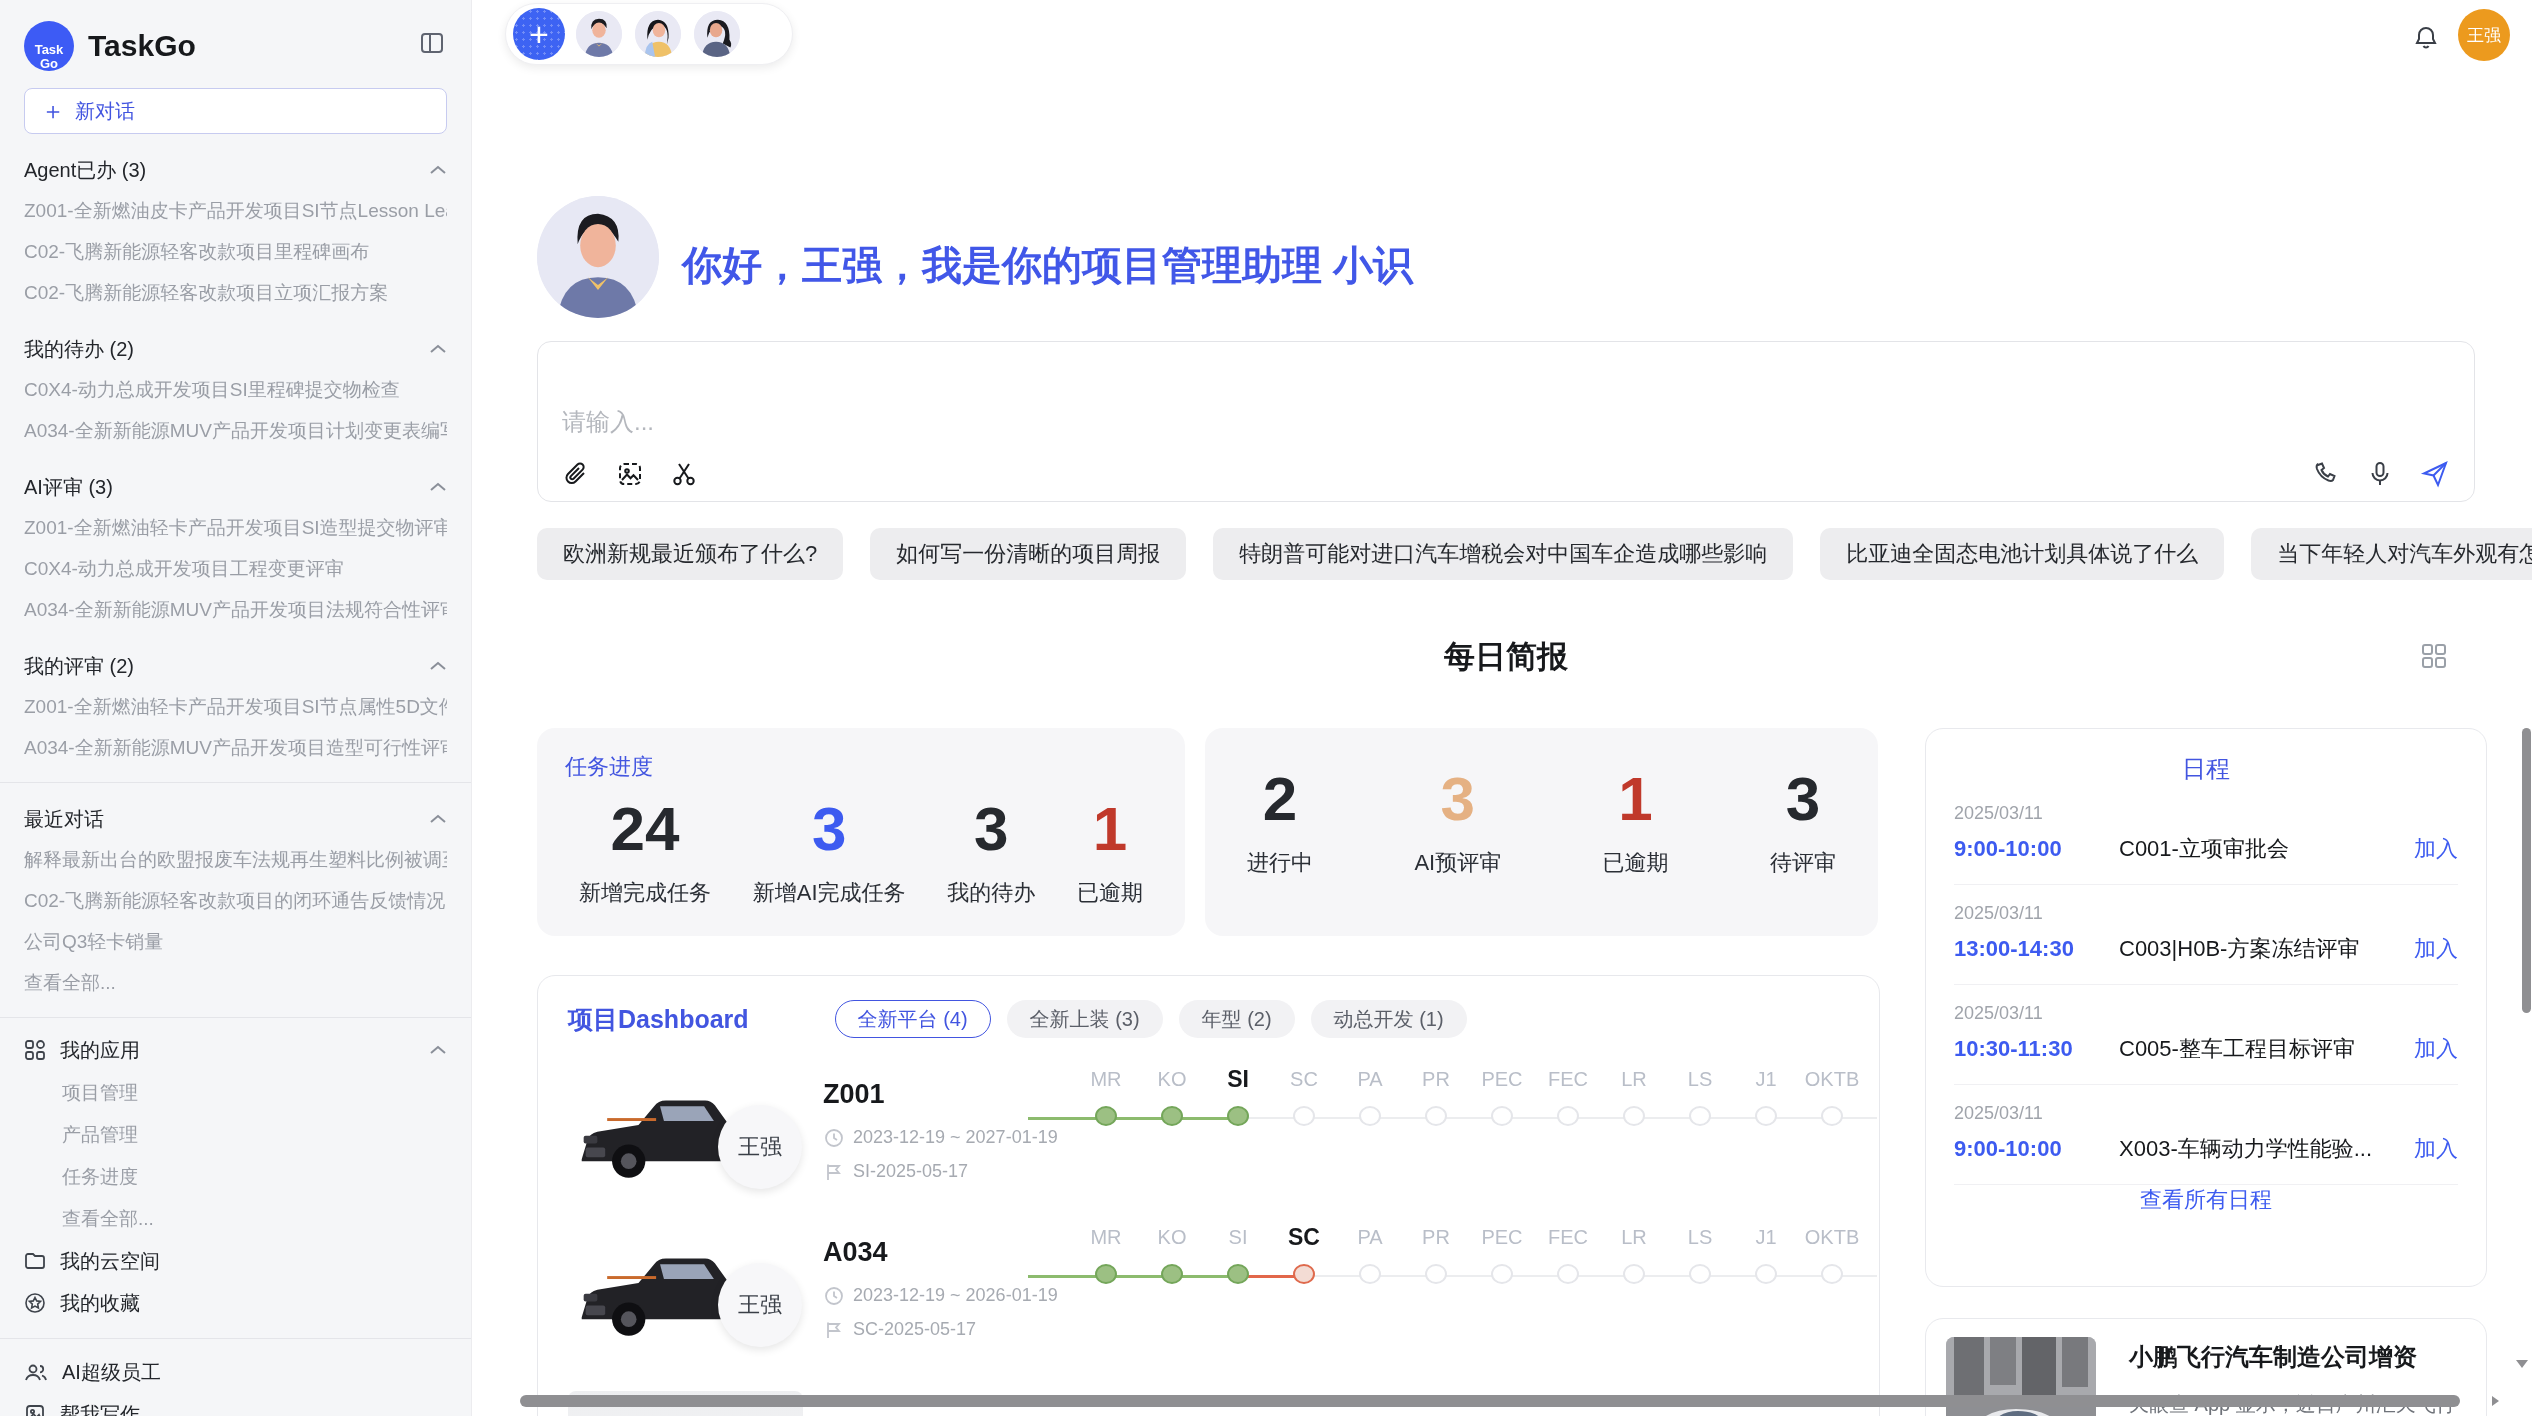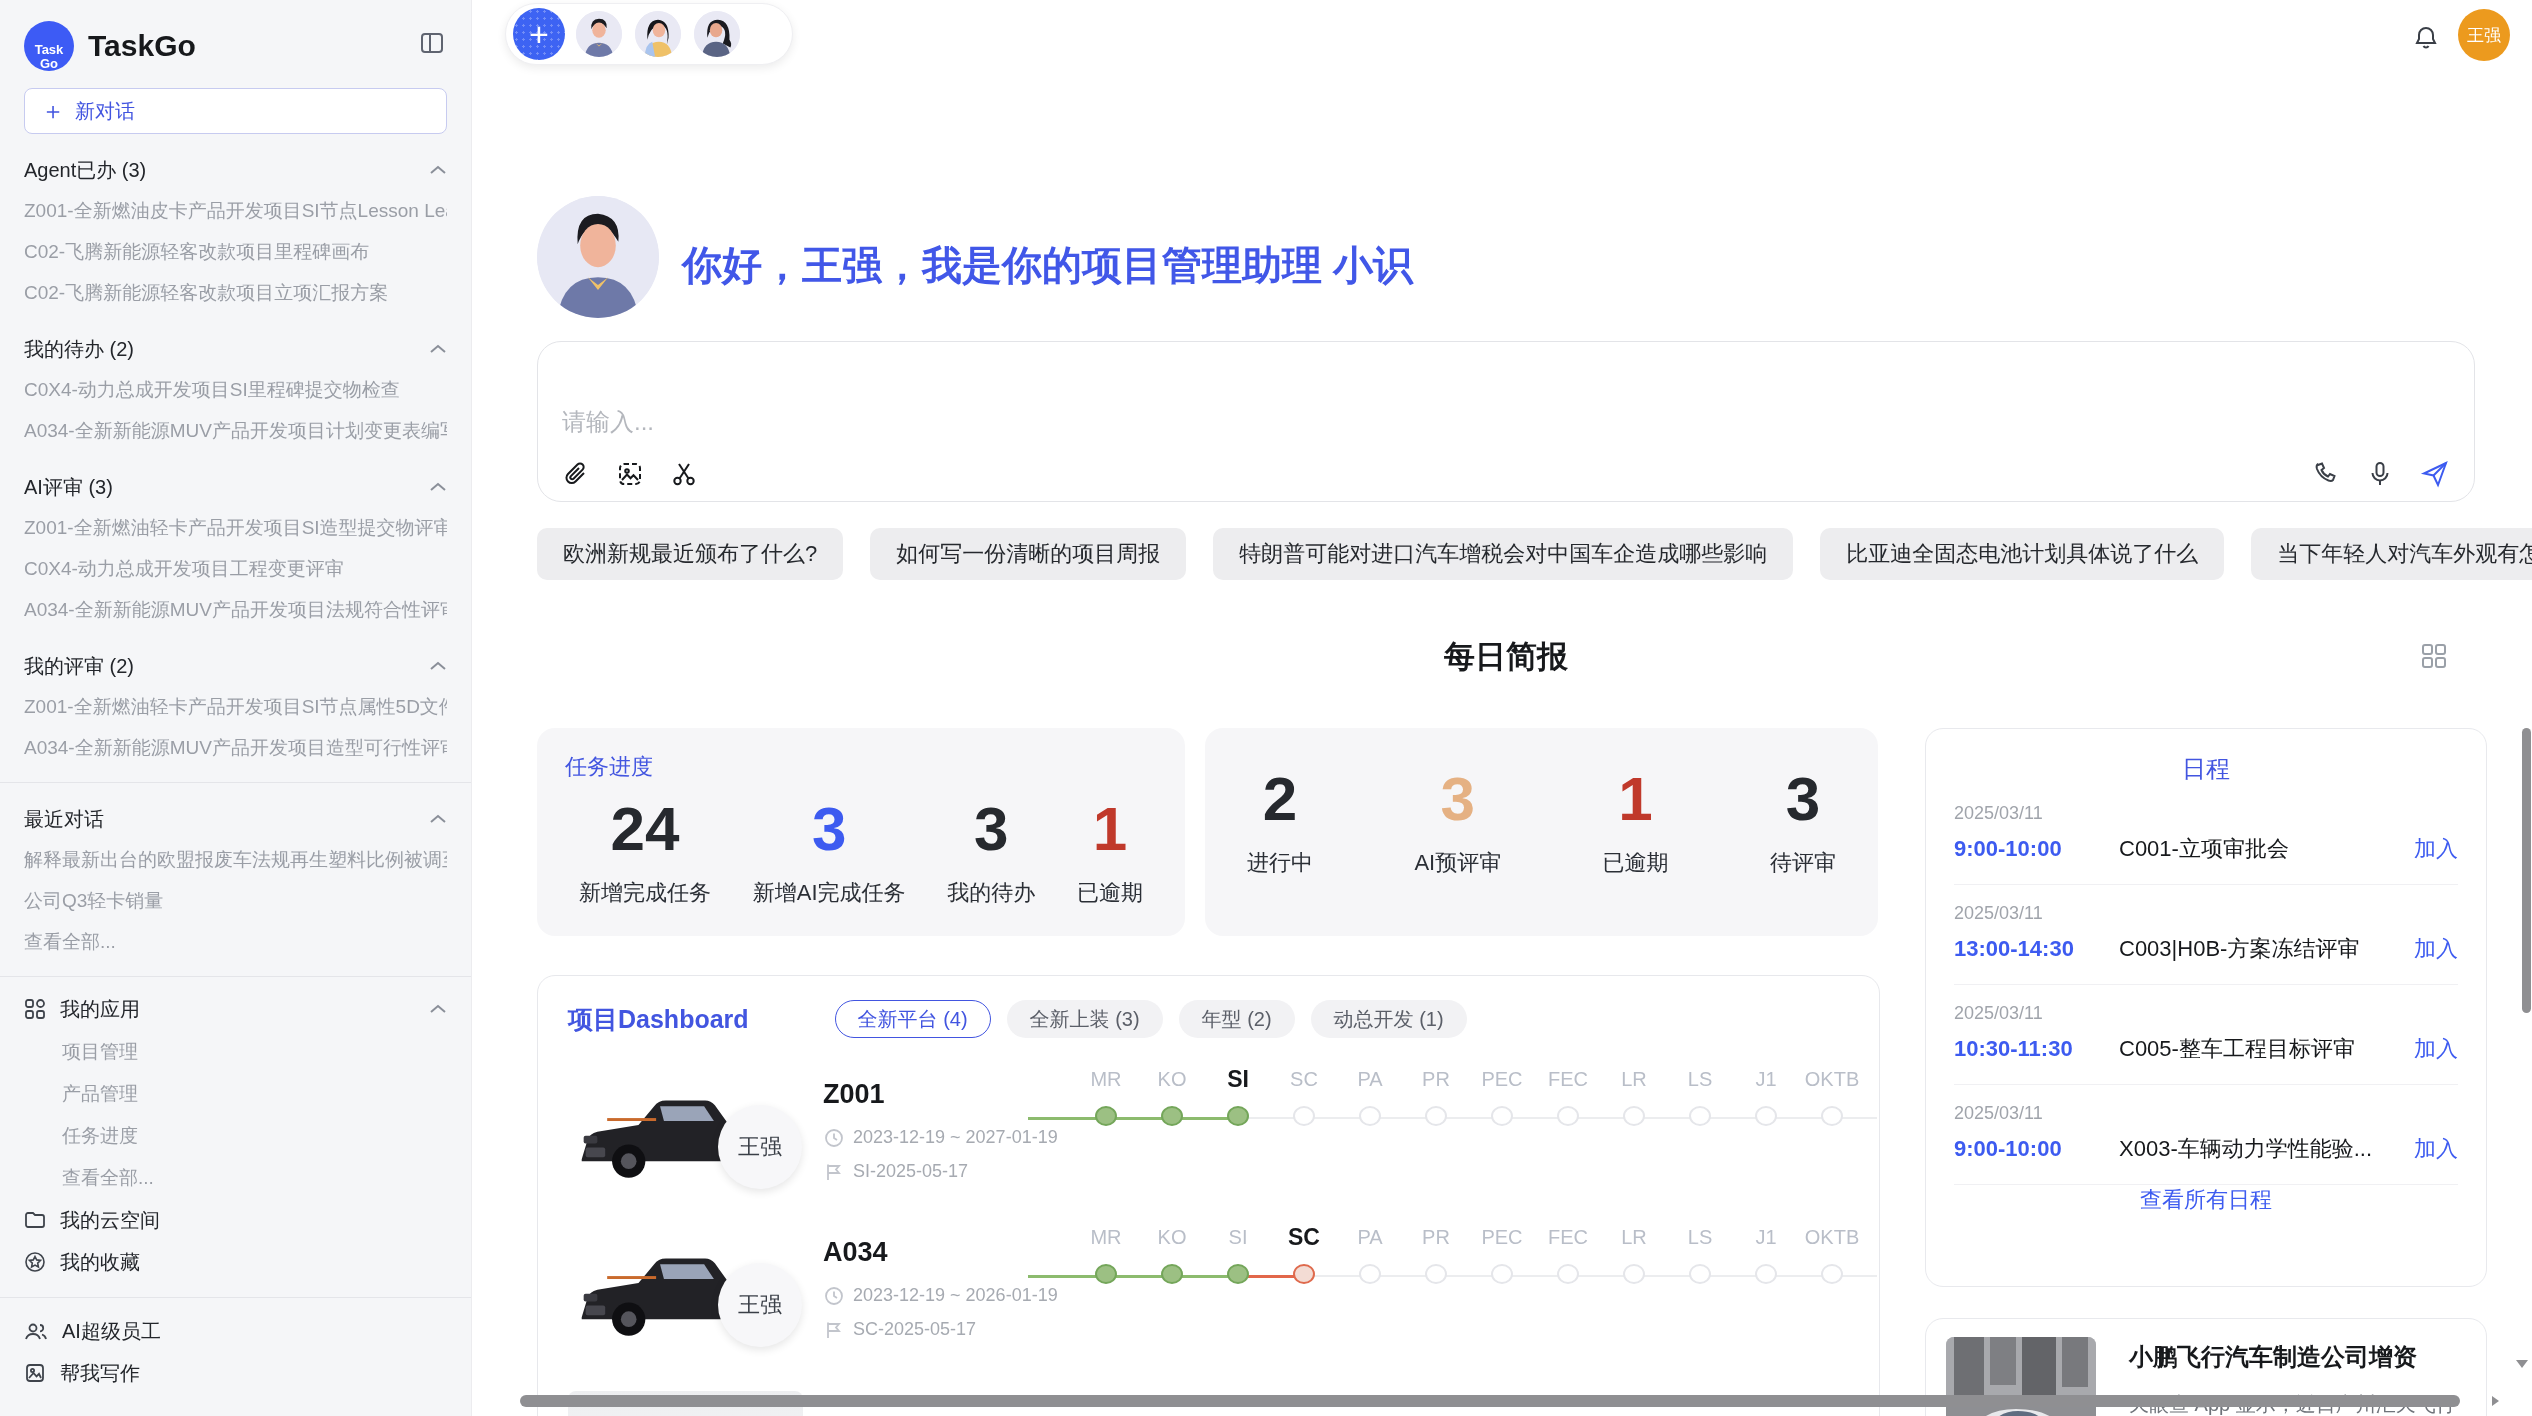--- a/index.html
+++ b/index.html
@@ -53,21 +53,21 @@
   .user-badge{position:absolute; left:2458px; top:9px; width:52px; height:52px; border-radius:50%;
     background:#EC9A1E; color:#fff; font-size:17px; display:grid; place-items:center; cursor:pointer;}
 
   
   .hero-avatar{position:absolute; left:537px; top:196px; width:122px; height:122px;
     border-radius:50%; overflow:hidden; background:#E7E8F4;}
   .greeting{position:absolute; left:682px; top:238px; font-size:40px; font-weight:700; color:#4157E8;}
 
   
   .input-card{position:absolute; left:537px; top:341px; width:1938px; height:161px;
-    border:1px solid #E3E4E8; border-radius:24px; background:#fff;}
+    border:1px solid #E3E4E8; border-radius:14px; background:#fff;}
   .input-card textarea{width:100%; height:100px; border:none; outline:none; resize:none;
     font-family:inherit; font-size:24px; padding:64px 24px 0 24px; color:#3a3f47; background:transparent;}
   .input-card textarea::placeholder{color:#B4B7BD;}
   .tool-row{position:absolute; left:24px; right:24px; bottom:12px; display:flex; align-items:center; gap:26px;}
   .tool-row .spacer{flex:1;}
   .icon-btn{cursor:pointer; display:grid; place-items:center;}
 
   
   .chips{position:absolute; left:537px; top:528px; width:1938px; display:flex; gap:27px;}
   .chip{background:#EDEDEF; border-radius:10px; height:52px; display:flex; align-items:center;
@@ -234,20 +234,21 @@
   <div class="section">
     <div class="sec-title">
       <span>最近对话</span>
       <span class="chev">
           <svg width="18" height="12" viewBox="0 0 18 12" fill="none" stroke="#8A8F99" stroke-width="2">
             <polyline points="2,9 9,3 16,9"></polyline>
           </svg>
         </span>
     </div>
     <div class="sec-item">解释最新出台的欧盟报废车法规再生塑料比例被调至15%...</div>
+    <div class="sec-item">C02-飞腾新能源轻客改款项目的闭环通告反馈情况</div>
     <div class="sec-item">公司Q3轻卡销量</div>
     <div class="sec-item">查看全部...</div>
   </div>
 
   <hr class="side-divider">
 
   <div class="apps-head">
     <span>
       <svg width="22" height="22" viewBox="0 0 22 22" fill="none" stroke="#3F444C" stroke-width="1.8">
         <rect x="2" y="2" width="7" height="7" rx="2"></rect>

